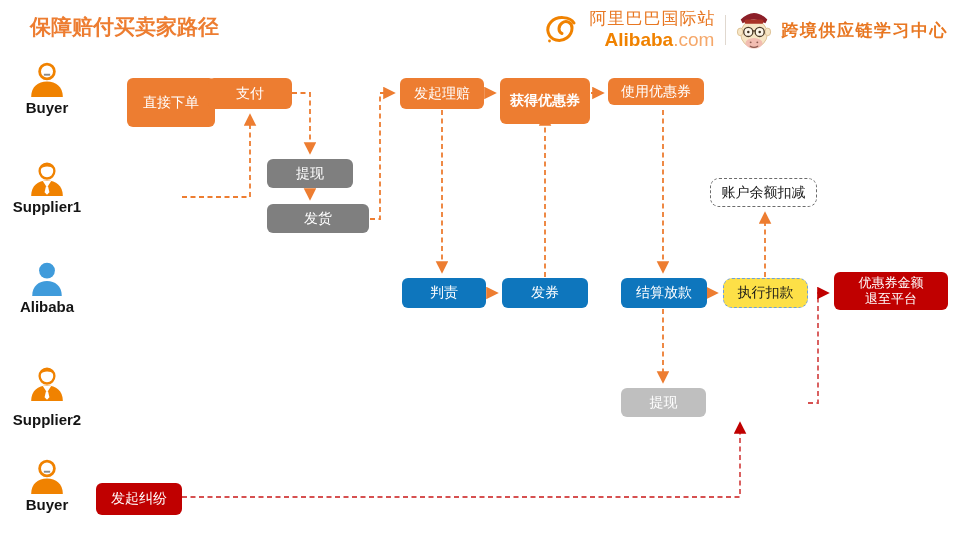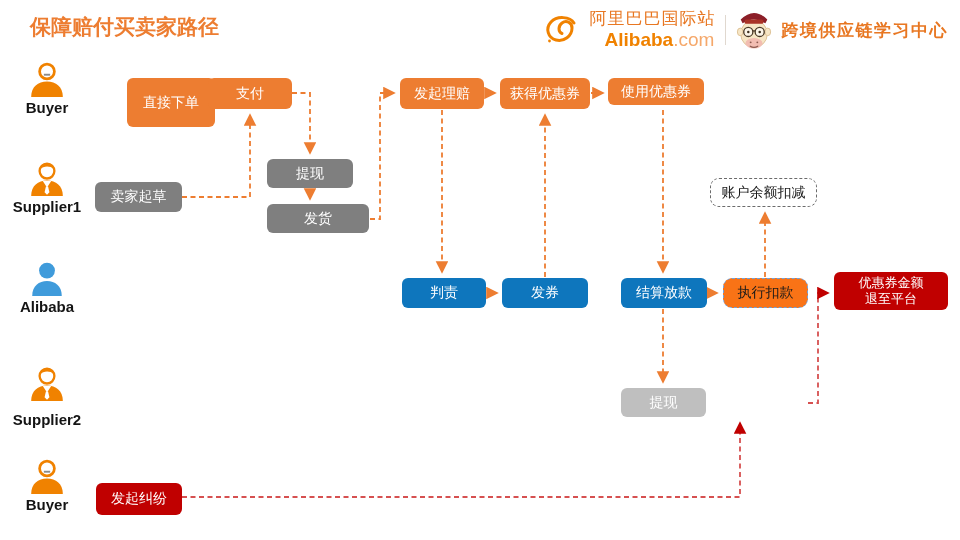--- a/index.html
+++ b/index.html
@@ -21,21 +21,21 @@
   .lane-label{font-size:15px;font-weight:bold;color:#141414;}
 
   
   .node{position:absolute;display:flex;align-items:center;justify-content:center;
         font-size:14px;color:#fff;border-radius:6px;text-align:center;line-height:1.25;box-sizing:border-box;}
   .node.orange{background:#ED7D31;}
   .node.gray{background:#7F7F7F;}
   .node.lightgray{background:#BFBFBF;}
   .node.blue{background:#0E76BD;}
   .node.red{background:#C00000;}
-  .node.dashed-blue{background:#f97316;color:#1a1a1a;border:1.6px dashed #6FA0DC;border-radius:9px;}
+  .node.dashed-blue{background:#fde047;color:#1a1a1a;border:1.6px dashed #6FA0DC;border-radius:9px;}
   .node.dashed-gray{background:#fff;color:#1a1a1a;border:1.6px dashed #6b6b6b;border-radius:9px;}
   .node.two-line{font-size:13px;flex-direction:column;}
 
   
   .wires{position:absolute;left:0;top:0;width:960px;height:540px;pointer-events:none;}
 </style>
 </head>
 <body>
 
 <div class="canvas">
@@ -152,30 +152,27 @@
 
   <div class="node orange" style="left:95px;top:78px;width:88px;height:49px;margin-left:32px;">
       <span>直接下单</span>
     </div>
   <div class="node orange" style="left:400px;top:78px;width:84px;height:31px;">
       <span>发起理赔</span>
     </div>
   <div class="node orange" style="left:208px;top:78px;width:84px;height:31px;">
       <span>支付</span>
     </div>
-  <div class="node orange" style="left:500px;top:78px;width:90px;height:31px;">
+  <div class="node orange" style="left:500px;top:78px;width:90px;height:46px;font-weight:bold;">
       <span>获得优惠券</span>
     </div>
   <div class="node orange" style="left:608px;top:78px;width:96px;height:27px;">
       <span>使用优惠券</span>
     </div>
 
-  <div class="node gray" style="left:95px;top:182px;width:87px;height:30px;">
-      <span>卖家起草</span>
-    </div>
   <div class="node gray" style="left:267px;top:159px;width:86px;height:29px;">
       <span>提现</span>
     </div>
   <div class="node gray" style="left:267px;top:204px;width:102px;height:29px;">
       <span>发货</span>
     </div>
 
   <div class="node blue" style="left:402px;top:278px;width:84px;height:30px;">
       <span>判责</span>
     </div>

